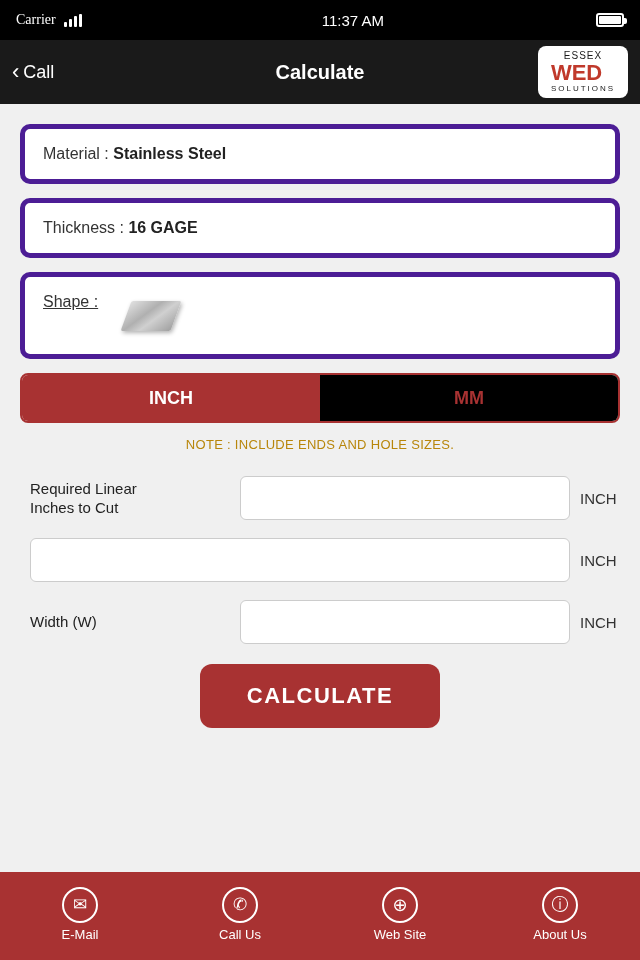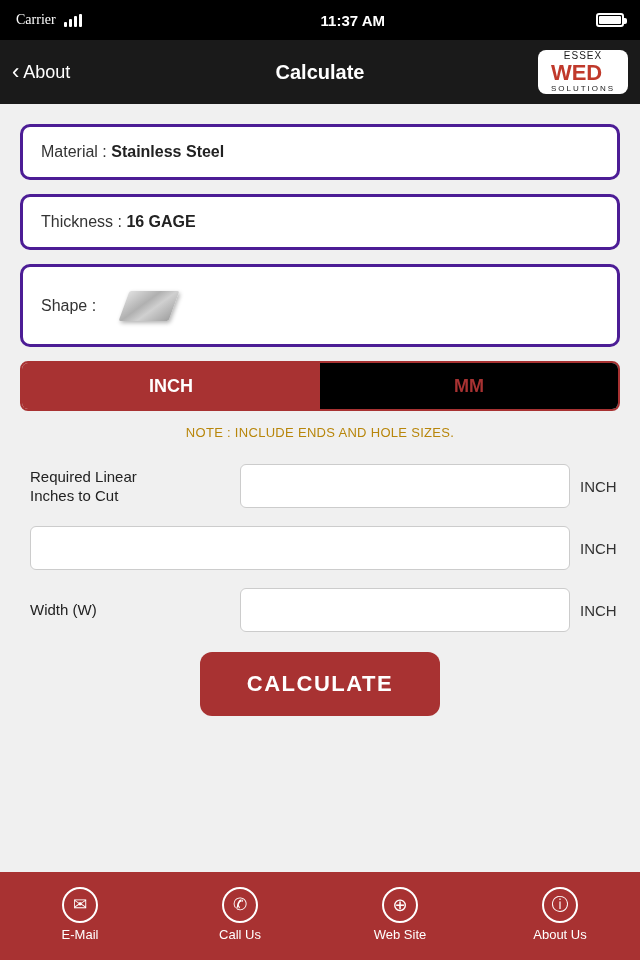--- a/index.html
+++ b/index.html
@@ -18,21 +18,21 @@
       color: #fff;
       height: 40px;
       display: flex;
       align-items: center;
       justify-content: space-between;
       padding: 0 16px;
       font-size: 14px;
       font-weight: 500;
     }
     .status-left { display: flex; align-items: center; gap: 8px; font-family: Liberation Serif, serif; }
-    .status-center { font-weight: 700; font-size: 15px; margin-left: 28px; }
+    .status-center { font-weight: 400; font-size: 15px; margin-left: 28px; }
     .status-right { display: flex; align-items: center; gap: 6px; }
     .battery-icon {
       width: 28px; height: 14px; border: 2px solid #fff; border-radius: 3px;
       position: relative; display: inline-block;
     }
     .battery-icon::after {
       content: ''; position: absolute; right: -5px; top: 3px;
       width: 3px; height: 6px; background: #fff; border-radius: 0 2px 2px 0;
     }
     .battery-fill {
@@ -61,52 +61,53 @@
       position: absolute; left: 50%; transform: translateX(-50%);
       color: #fff; font-size: 20px; font-weight: 600;
     }
     .logo-badge {
       margin-left: auto;
       background: #fff;
       border-radius: 8px;
       padding: 4px 8px;
       display: flex;
       align-items: center;
-      height: 44px;
+      height: 52px;
       width: 90px;
       justify-content: center;
     }
     .logo-essex { color: #1a1a1a; font-size: 10px; letter-spacing: 1px; }
     .logo-wed { color: #c0392b; font-size: 22px; font-weight: 900; }
     .logo-solutions { color: #1a1a1a; font-size: 8px; letter-spacing: 2px; }
 
     
     #main-content {
       background: #f0f0f0;
       padding: 20px 20px 10px;
       flex: 1;
     }
 
     
     .card {
       background: #fff;
       border-radius: 10px;
-      border: 3px solid #4c1d95;
+      border: 5px solid #4c1d95;
       padding: 16px 18px;
       margin-bottom: 14px;
       font-size: 16px;
       color: #333;
     }
     .card-label { font-weight: 400; color: #333; }
     .card-value { font-weight: 700; color: #222; }
 
     .shape-card {
       display: flex;
-      align-items: center;
+      align-items: flex-start;
       gap: 23px;
+      text-decoration: underline;
     }
 
     
     .shape-img {
       width: 60px; height: 45px;
       position: relative;
       display: flex; align-items: center; justify-content: center;
     }
     .shape-parallelogram {
       width: 50px; height: 30px;
@@ -244,21 +245,21 @@
   <div class="status-right">
     <div class="battery-icon">
       <div class="battery-fill"></div>
     </div>
   </div>
 </div>
 
 <div id="nav-bar">
   <div class="back-btn">
     <span class="back-chevron">‹</span>
-    <span>About</span>
+    <span>Call</span>
   </div>
   <div class="nav-title">Calculate</div>
   <div class="logo-badge">
     <div style="text-align:center;line-height:1.1;">
       <div class="logo-essex">ESSEX</div>
       <div style="display:flex;align-items:center;gap:0;">
         <span class="logo-wed">WED</span>
       </div>
       <div class="logo-solutions">SOLUTIONS</div>
     </div>

